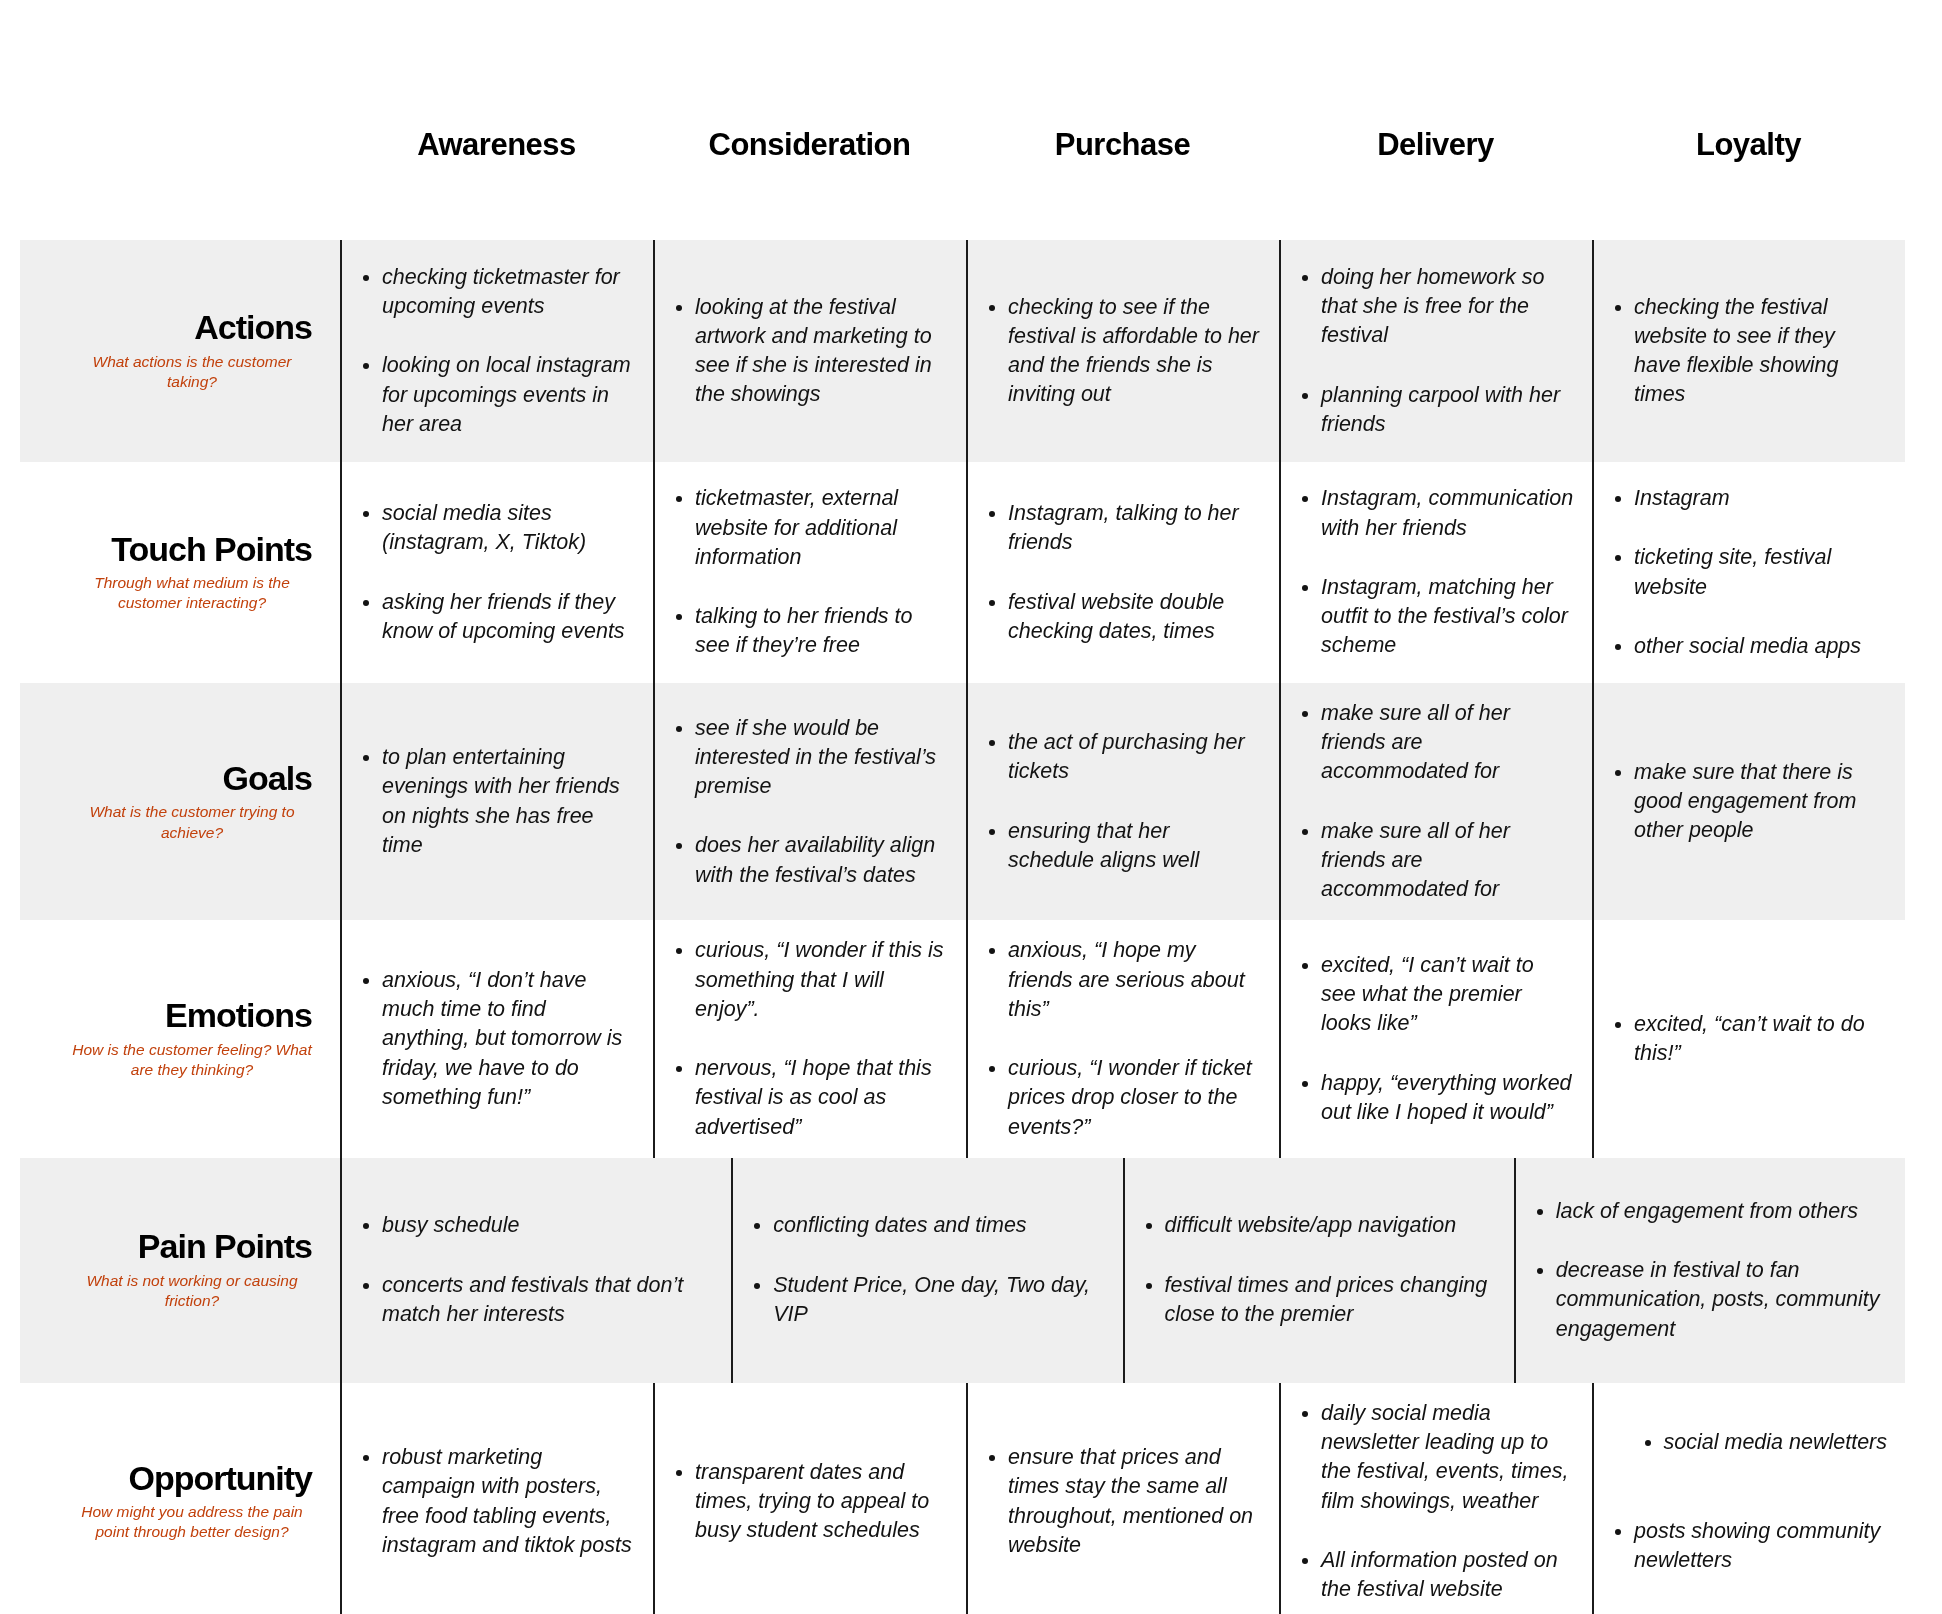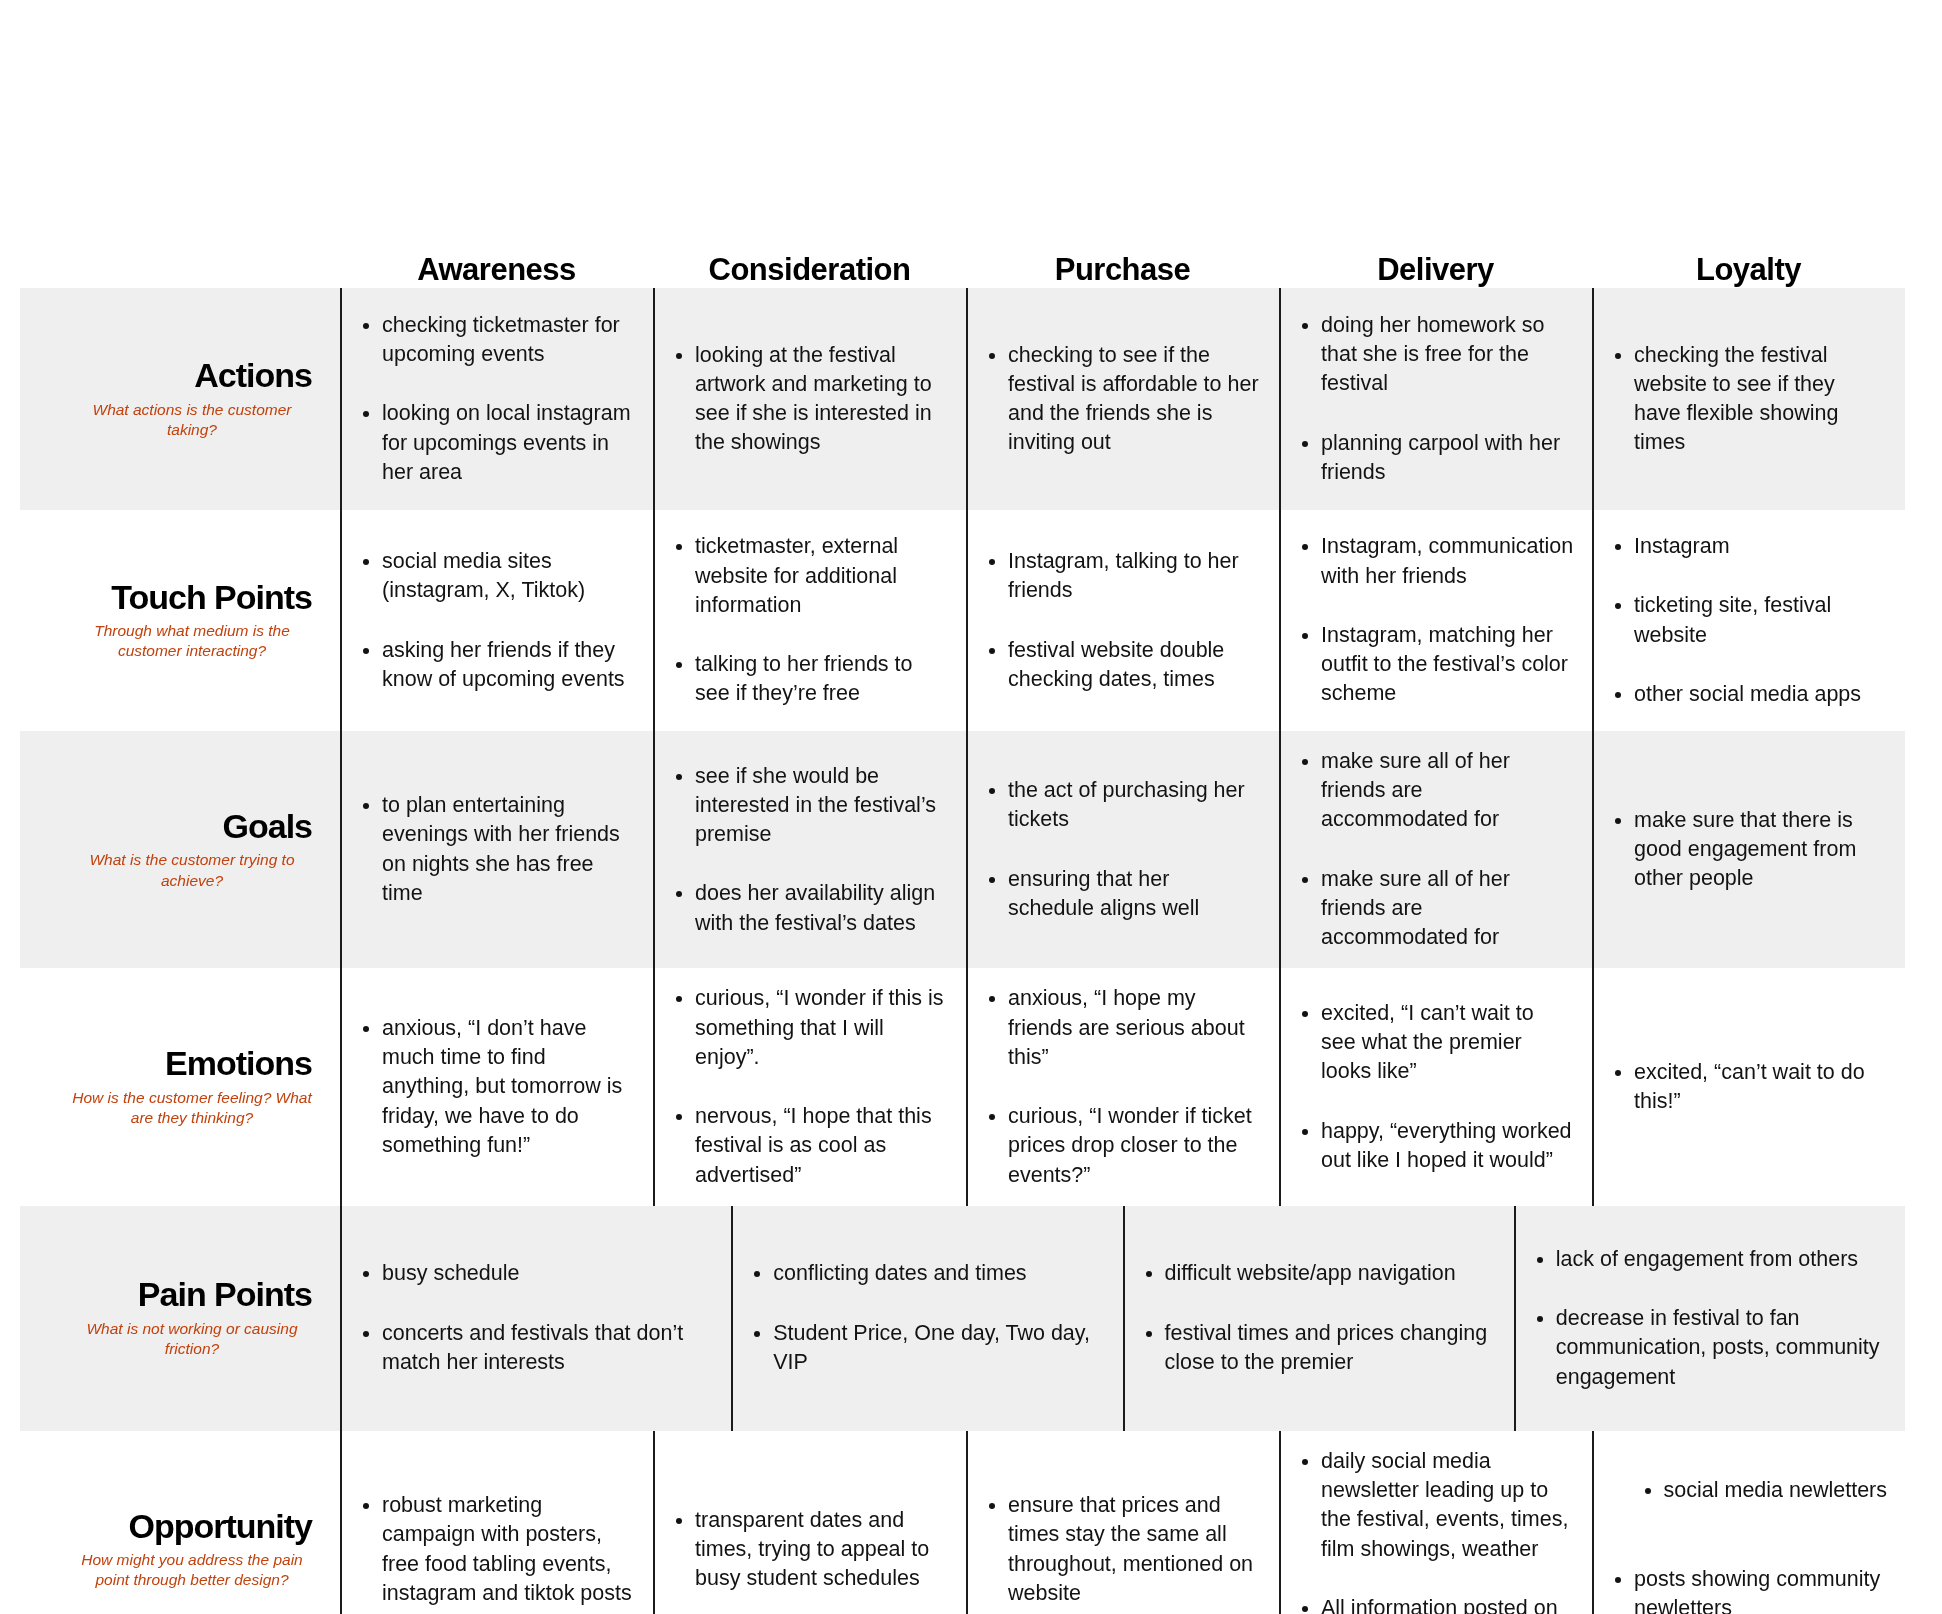--- a/index.html
+++ b/index.html
@@ -3,22 +3,22 @@
 <meta charset="utf-8">
 <style>
   html,body{margin:0;padding:0;background:#ffffff;}
   .canvas{
     width:1942px;height:1614px;background:#ffffff;
     font-family:"Liberation Sans","DejaVu Sans",sans-serif;
     color:#161616;overflow:hidden;position:relative;box-sizing:border-box;
   }
   
   .header-row{
-    display:flex;height:288px;box-sizing:border-box;
-    padding:50px 37px 0 340px;align-items:flex-end;
+    display:flex;height:240px;box-sizing:border-box;
+    padding:50px 37px 0 340px;align-items:center;
   }
   .stage-header{
     flex:1;text-align:center;font-size:31px;font-weight:bold;
     letter-spacing:-0.5px;color:#000;
   }
   
   .jtable{margin:0 37px 0 20px;width:1885px;}
   .jrow{display:flex;}
   .jrow.shaded{background:#efefef;}
   .r-actions{min-height:222px;}
@@ -38,21 +38,21 @@
   .row-subtitle{
     font-style:italic;font-size:15.5px;color:#c2410c;margin-top:6px;line-height:1.3;
     max-width:240px;
   }
   .cell{
     flex:1;box-sizing:border-box;border-left:2px solid #1b1b1b;
     display:flex;align-items:center;padding:16px 18px 16px 14px;
   }
   .cell ul{
     list-style:disc outside;margin:0;padding-left:26px;
-    display:flex;flex-direction:column;gap:30px;
+    display:flex;flex-direction:column;gap:30px;font-style:italic;
   }
   .cell li{
     font-size:21.5px;line-height:1.36;color:#131313;
   }
 </style>
 </head>
 <body>
 
 <div class="canvas">
 

